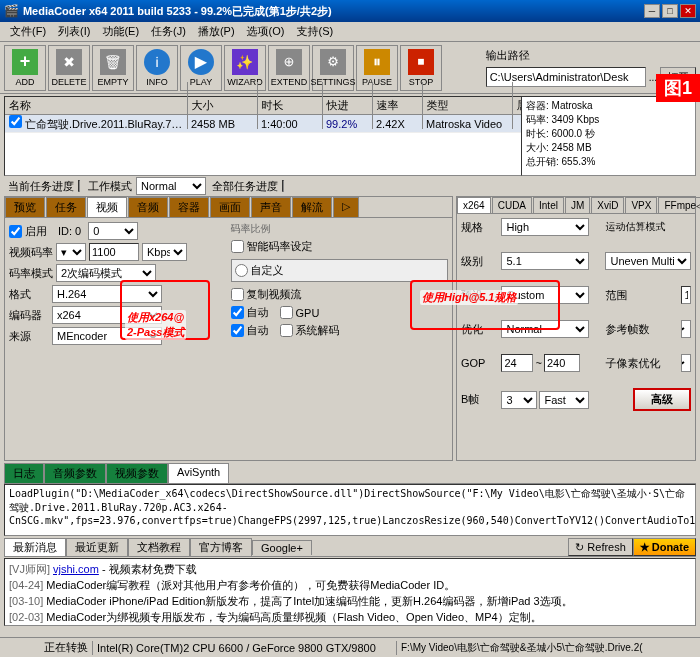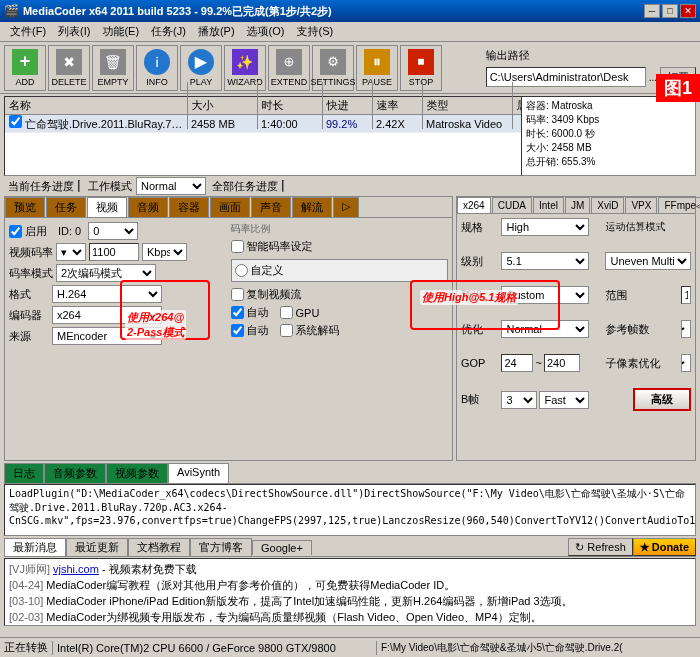--- a/index.html
+++ b/index.html
@@ -424,21 +424,21 @@
       right: 0;
       height: 20px;
       background: #d4d0c8;
       border-top: 1px solid #888;
       display: flex;
       align-items: center;
       padding: 0 4px;
       gap: 4px;
       font-size: 11px;
     }
-    .status-converting { color: #000; white-space: nowrap; }
+    .status-converting { color: #000; white-space: nowrap; margin-left: 40px; }
     .status-cpu { color: #000; white-space: nowrap; overflow: hidden; text-overflow: ellipsis; flex: 1; }
     .status-file { color: #000; white-space: nowrap; overflow: hidden; text-overflow: ellipsis; flex: 1; font-size: 10px; }
     .vseparator { width: 1px; height: 14px; background: #888; }
 
     
     .annot-box {
       position: absolute;
       border: 2px solid red;
       border-radius: 4px;
       pointer-events: none;

